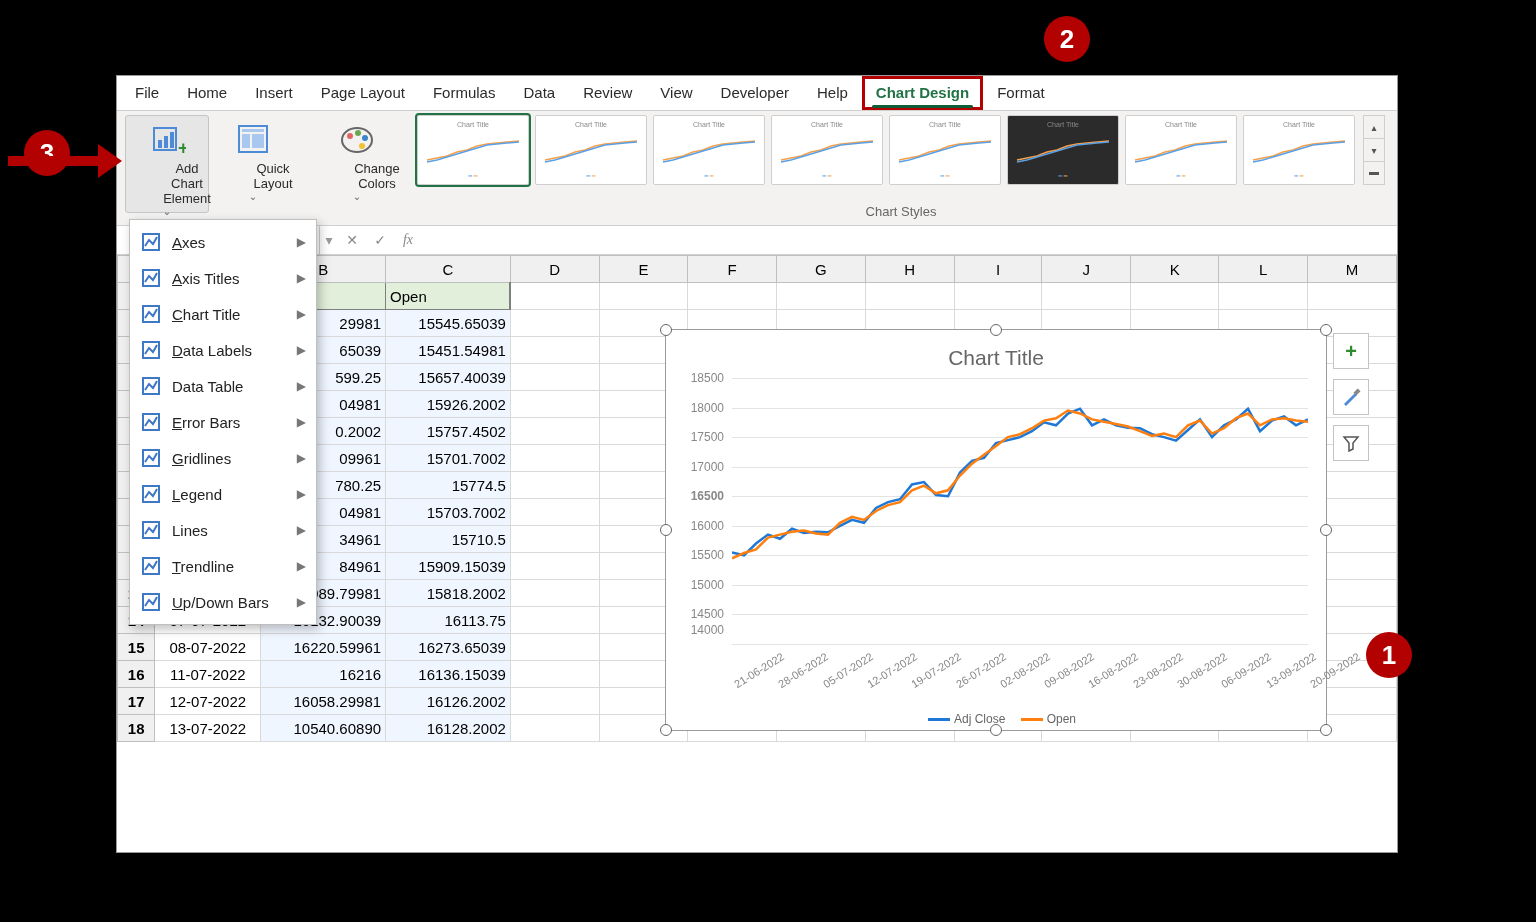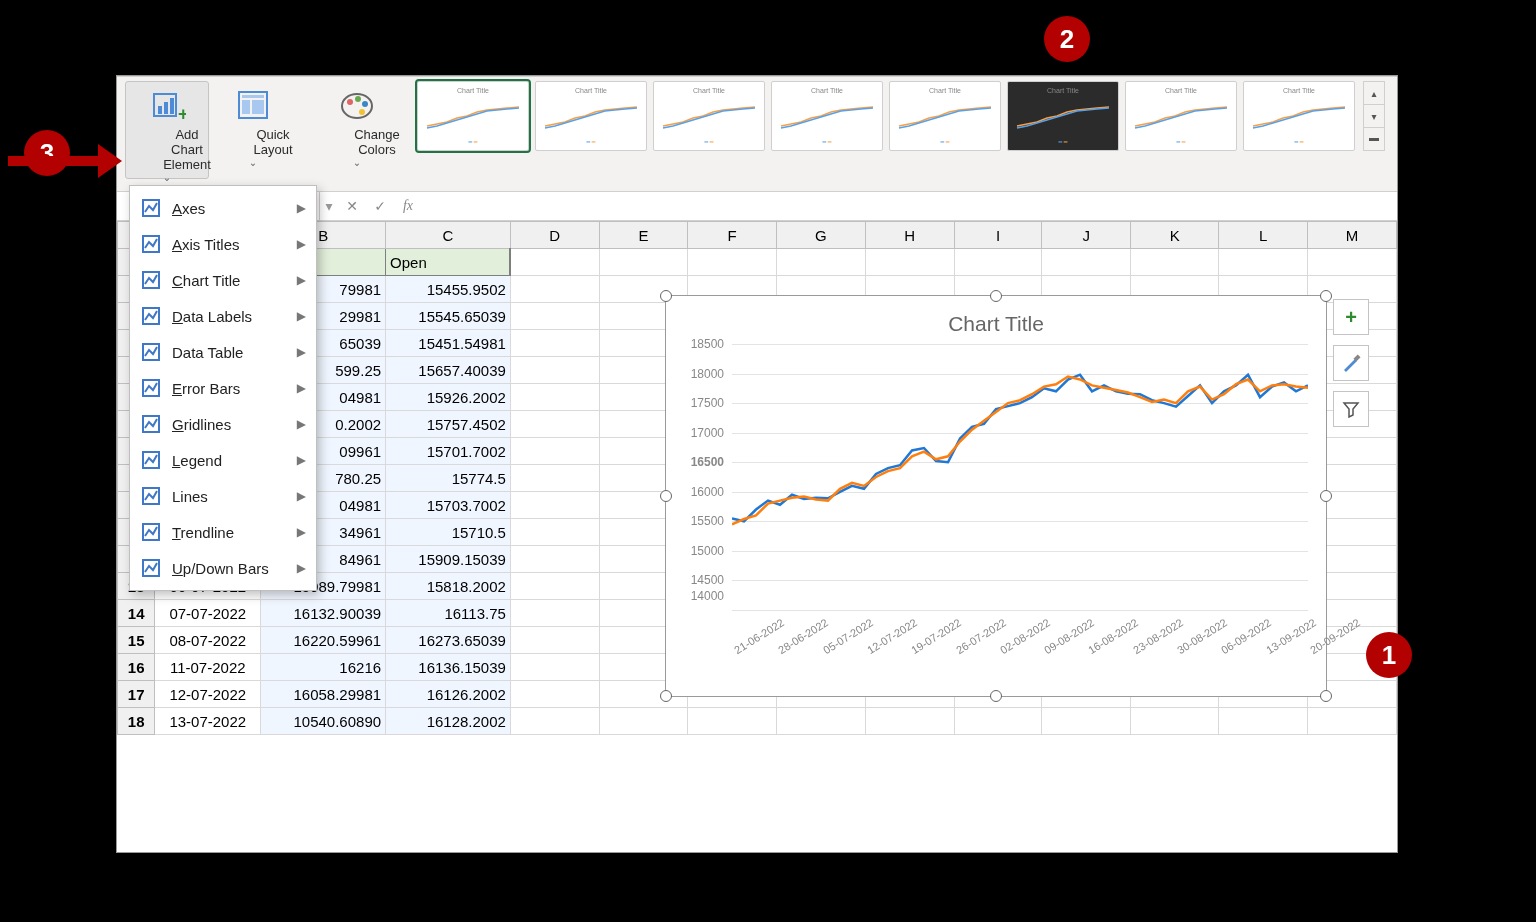--- a/index.html
+++ b/index.html
@@ -188,20 +188,34 @@
   }
   .callout-arrow{position:absolute;z-index:200;}
 
   .cropped-right{position:absolute;right:2px;top:166px;font-size:14px;color:#3a3a3a;}
 </style>
 </head>
 <body>
 
 <div class="app">
 
+  <div class="tabs" id="tabs">
+      <div class="tab">File</div>
+      <div class="tab">Home</div>
+      <div class="tab">Insert</div>
+      <div class="tab">Page Layout</div>
+      <div class="tab">Formulas</div>
+      <div class="tab">Data</div>
+      <div class="tab">Review</div>
+      <div class="tab">View</div>
+      <div class="tab">Developer</div>
+      <div class="tab">Help</div>
+      <div class="tab active highlight">Chart Design</div>
+      <div class="tab">Format</div>
+    </div>
 
   <div class="ribbon">
     <div class="ribbon-group">
       <div style="display:flex;gap:2px;">
         <div class="big-btn pressed">
           <div class="icon">
             <svg width="38" height="38" viewBox="0 0 38 38">
                 <rect x="6" y="8" width="22" height="22" fill="none" stroke="#4e8bd6" stroke-width="2"></rect>
                 <rect x="10" y="20" width="4" height="8" fill="#4e8bd6"></rect>
                 <rect x="16" y="16" width="4" height="12" fill="#4e8bd6"></rect>
@@ -313,20 +327,21 @@
             <div class="thumb-legend"><span style="color:#5aa0e6">━</span> <span style="color:#f4a04a">━</span></div>
           </div>
           <div class="style-scroll">
             <div>▴</div>
             <div>▾</div>
             <div>
               <span style="border-top:3px solid #555;width:10px;display:inline-block;"></span>
             </div>
           </div>
         </div>
+      <div class="ribbon-group-label">Chart Styles</div>
     </div>
     <div class="ribbon-sep"></div>
     <div class="cropped-right">Sw</div>
 
     <div class="dropdown" id="ddmenu">
         <div class="dd-item">
           <span class="dd-ico">
             <svg width="22" height="22" viewBox="0 0 22 22">
               <rect x="3" y="3" width="16" height="16" fill="none" stroke="currentColor" stroke-width="2"></rect>
               <path d="M5 15 L9 9 L13 13 L17 6" fill="none" stroke="currentColor" stroke-width="2"></path>
@@ -480,36 +495,20 @@
             <td></td>
             <td></td>
             <td></td>
             <td></td>
             <td></td>
             <td></td>
           </tr>
           <tr>
             <th class="rowhdr"></th>
             <td class="col-date "></td>
-            <td class="data-cell">79981</td>
-            <td class="data-cell">15455.9502</td>
-            <td></td>
-            <td></td>
-            <td></td>
-            <td></td>
-            <td></td>
-            <td></td>
-            <td></td>
-            <td></td>
-            <td></td>
-            <td></td>
-          </tr>
-          <tr>
-            <th class="rowhdr"></th>
-            <td class="col-date "></td>
             <td class="data-cell">29981</td>
             <td class="data-cell">15545.65039</td>
             <td></td>
             <td></td>
             <td></td>
             <td></td>
             <td></td>
             <td></td>
             <td></td>
             <td></td>
@@ -798,20 +797,24 @@
           <div class="xtick" style="left: 221.538px;">26-07-2022</div>
           <div class="xtick" style="left: 265.846px;">02-08-2022</div>
           <div class="xtick" style="left: 310.154px;">09-08-2022</div>
           <div class="xtick" style="left: 354.462px;">16-08-2022</div>
           <div class="xtick" style="left: 398.769px;">23-08-2022</div>
           <div class="xtick" style="left: 443.077px;">30-08-2022</div>
           <div class="xtick" style="left: 487.385px;">06-09-2022</div>
           <div class="xtick" style="left: 531.692px;">13-09-2022</div>
           <div class="xtick" style="left: 576px;">20-09-2022</div>
         </div>
+      <div class="legend">
+        <span class="swatch" style="background:var(--series-blue);"></span><span>Adj Close</span>
+        <span class="swatch" style="background:var(--series-orange);"></span><span>Open</span>
+      </div>
     <div class="sel-handle" style="left: 0%; top: 0%; transform: translate(-50%, -50%);"></div>
         <div class="sel-handle" style="left: 50%; top: 0%; transform: translate(-50%, -50%);"></div>
         <div class="sel-handle" style="left: 100%; top: 0%; transform: translate(-50%, -50%);"></div>
         <div class="sel-handle" style="left: 0%; top: 50%; transform: translate(-50%, -50%);"></div>
         <div class="sel-handle" style="left: 100%; top: 50%; transform: translate(-50%, -50%);"></div>
         <div class="sel-handle" style="left: 0%; top: 100%; transform: translate(-50%, -50%);"></div>
         <div class="sel-handle" style="left: 50%; top: 100%; transform: translate(-50%, -50%);"></div>
         <div class="sel-handle" style="left: 100%; top: 100%; transform: translate(-50%, -50%);"></div>
       </div>
 

